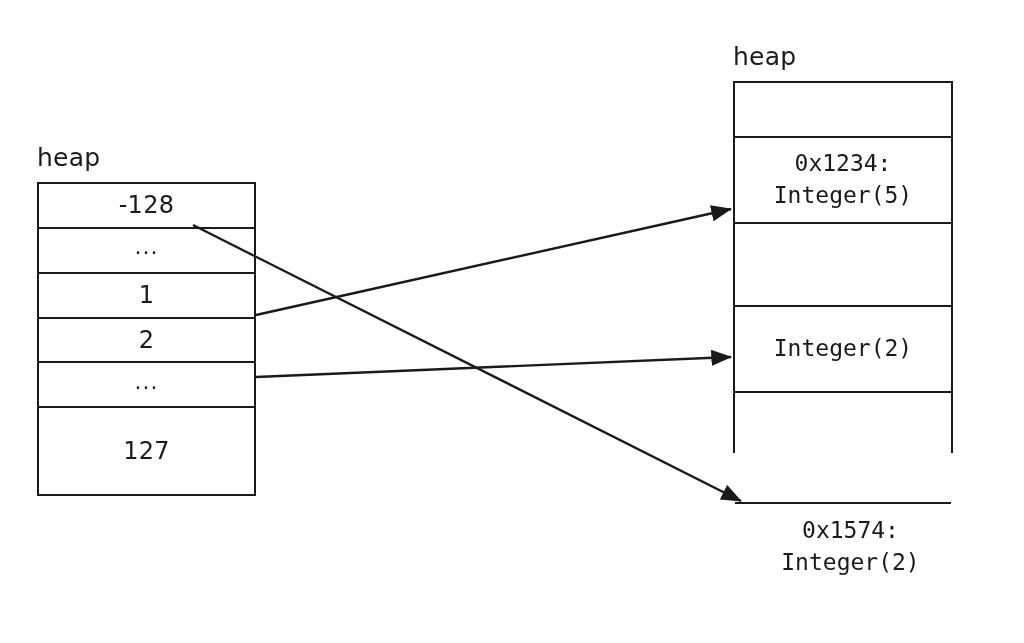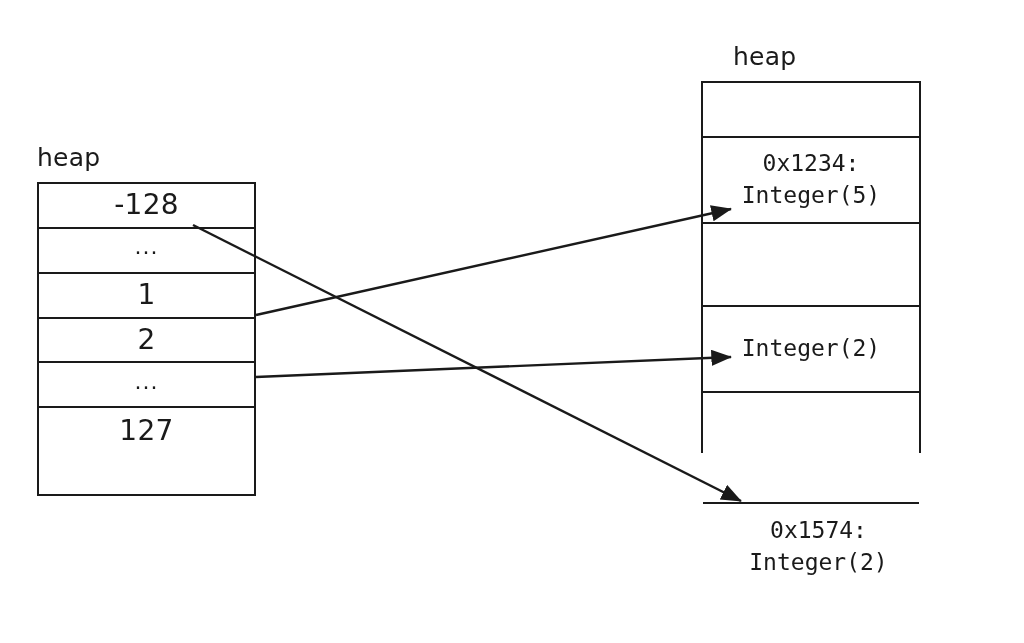--- a/index.html
+++ b/index.html
@@ -45,39 +45,40 @@
     height: 44.85px;
     box-sizing: border-box;
     border-bottom: 2px solid #1a1a1a;
     display: flex;
     align-items: center;
     justify-content: center;
     background: #ffffff;
   }
   #cache-table .row:last-child {
     border-bottom: none;
+    margin-top: 20px;
   }
   #cache-table .cell-label {
     font-family: "DejaVu Sans", sans-serif;
-    font-size: 28px;
+    font-size: 24px;
     color: #1a1a1a;
     line-height: 1;
     letter-spacing: 0.3px;
   }
   #cache-table .row.ellipsis .cell-label {
     font-size: 22px;
     letter-spacing: 1px;
     position: relative;
     top: -3px;
   }
 
   
   #heap-table {
     position: absolute;
-    left: 701px;
+    left: 733px;
     top: 81px;
     width: 220px;
     height: 372px;
     border: 2.5px solid #1a1a1a;
     box-sizing: border-box;
     background: #6d28d9;
   }
   #heap-table .hrow {
     box-sizing: border-box;
     border-bottom: 2px solid #1a1a1a;

